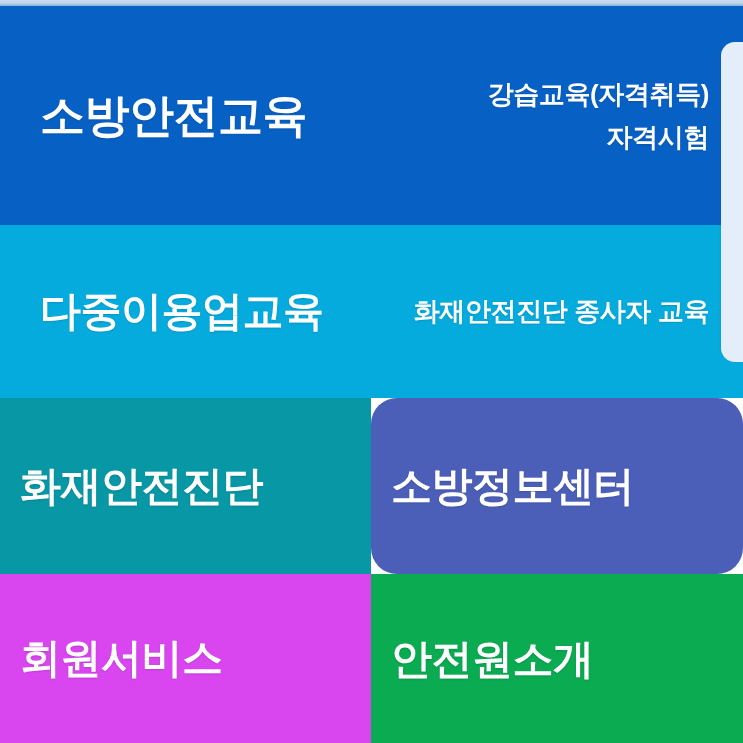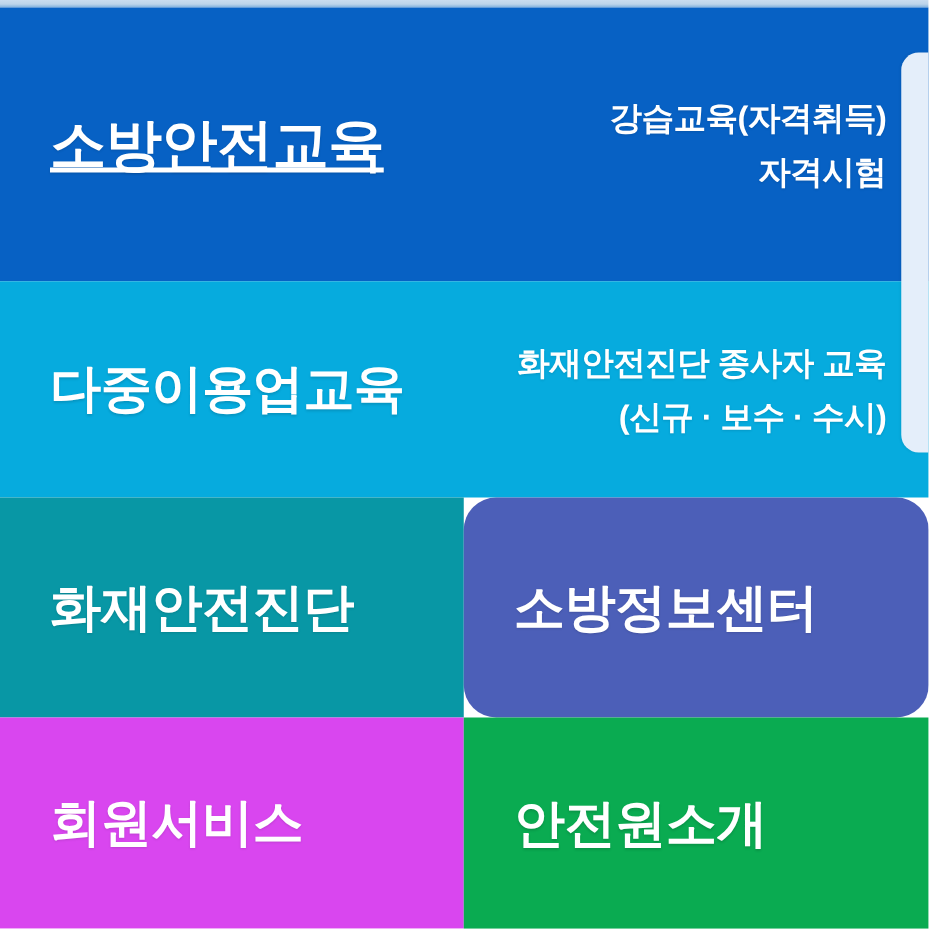--- a/index.html
+++ b/index.html
@@ -36,31 +36,31 @@
   }
 
   
   .tile.row-full {
     justify-content: space-between;
     padding-left: 40px;
     padding-right: 34px;
   }
   .tile.row-half {
     justify-content: flex-start;
-    padding-left: 40px;
+    padding-left: 20px;
   }
 
   .tile-title {
     color: #ffffff;
     font-weight: 700;
     letter-spacing: -0.5px;
     white-space: nowrap;
     text-shadow: 0 1px 2px rgba(0,0,0,0.13);
   }
-  .tile-title.lg { font-size: 45px; text-decoration: underline; }
+  .tile-title.lg { font-size: 45px; }
   .tile-title.md { font-size: 41px; }
 
   .tile-desc {
     color: #ffffff;
     text-align: right;
     font-size: 26px;
     font-weight: 700;
     line-height: 1.62;
     letter-spacing: -0.4px;
     white-space: nowrap;
@@ -109,21 +109,20 @@
     <div class="tile-desc">
       <span class="desc-line">강습교육(자격취득)</span>
       <span class="desc-line">자격시험</span>
     </div>
   </div>
 
   <div class="tile row-full" id="tile-multiuse-business" style="background: rgb(6, 171, 222); gap: 44px;">
     <div class="tile-title md">다중이용업교육</div>
     <div class="tile-desc">
       <span class="desc-line">화재안전진단 종사자 교육</span>
-      <span class="desc-line">(신규 · 보수 · 수시)</span>
     </div>
   </div>
 
   <div class="tile row-half" id="tile-fire-safety-diagnosis" style="background: rgb(8, 151, 165);">
     <div class="tile-title md">화재안전진단</div>
   </div>
 
   <div class="tile row-half" id="tile-fire-info-center" style="background: rgb(76, 95, 184);">
     <div class="tile-title md">소방정보센터</div>
   </div>

